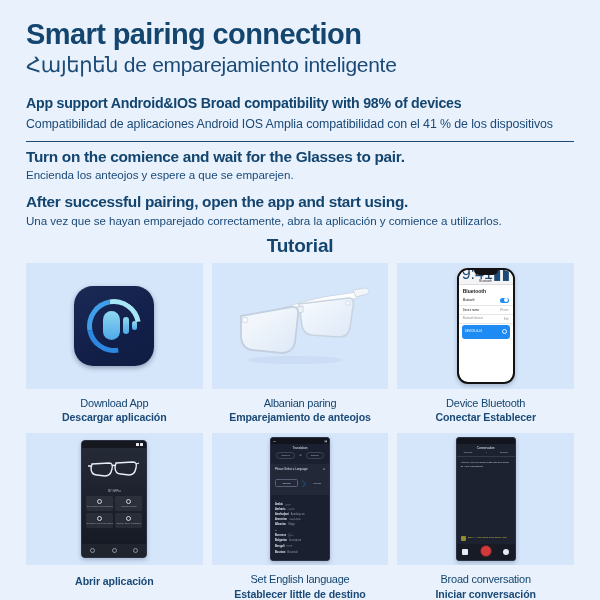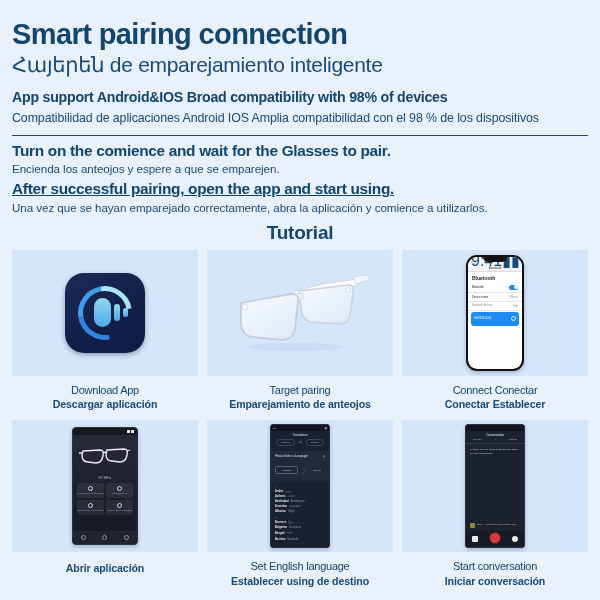--- a/index.html
+++ b/index.html
@@ -15,21 +15,21 @@
     font-family: "Liberation Sans", sans-serif;
     color: #1b4a77;
     -webkit-font-smoothing: antialiased;
   }
 
   .page {
     width: 600px;
     height: 600px;
     position: relative;
     background: #e8f1fc;
-    padding: 0 12px;
+    padding: 0 26px;
   }
 
   
   .header { padding-top: 18px; }
 
   .title-main {
     font-size: 29px;
     font-weight: bold;
     letter-spacing: -0.6px;
     color: #14456f;
@@ -43,21 +43,21 @@
     letter-spacing: -0.3px;
     line-height: 1.25;
     margin-top: 2px;
   }
 
   .compat-en {
     font-size: 14.2px;
     font-weight: bold;
     color: #14456f;
     letter-spacing: -0.25px;
-    margin-top: 10px;
+    margin-top: 16px;
     line-height: 1.2;
   }
 
   .compat-es {
     font-size: 12.4px;
     font-weight: normal;
     color: #1b4a77;
     letter-spacing: -0.1px;
     line-height: 1.32;
     margin-top: 4px;
@@ -78,21 +78,21 @@
     line-height: 1.25;
   }
   .step-es-sm {
     font-size: 11.6px;
     font-weight: normal;
     color: #1b4a77;
     letter-spacing: -0.05px;
     line-height: 1.3;
     margin-top: 1px;
   }
-  .step-gap { margin-top: 3px; text-decoration: underline; }
+  .step-gap { margin-top: 10px; }
 
   .tutorial-heading {
     text-align: center;
     font-size: 19px;
     font-weight: bold;
     color: #14456f;
     letter-spacing: -0.2px;
     margin-top: 7px;
     margin-bottom: 6px;
   }
@@ -527,21 +527,21 @@
 </style>
 </head>
 <body>
 
 <div class="page">
 
   <div class="header">
     <div class="title-main">Smart pairing connection</div>
     <div class="title-sub">Հայերեն de emparejamiento inteligente</div>
     <div class="compat-en">App support Android&amp;IOS Broad compatibility with 98% of devices</div>
-    <div class="compat-es">Compatibilidad de aplicaciones Android IOS Amplia compatibilidad con el 98 % de los dispositivos</div>
+    <div class="compat-es">Compatibilidad de aplicaciones Android IOS Amplia compatibilidad con el 41 % de los dispositivos</div>
   </div>
 
   <div class="divider"></div>
 
   <div>
     <div class="step-en-lg">Turn on the comience and wait for the Glasses to pair.</div>
     <div class="step-es-sm">Encienda los anteojos y espere a que se emparejen.</div>
     <div class="step-en-lg step-gap">After successful pairing, open the app and start using.</div>
     <div class="step-es-sm">Una vez que se hayan emparejado correctamente, abra la aplicación y comience a utilizarlos.</div>
   </div>
@@ -589,21 +589,21 @@
 
           <path d="M16,40 L66,31 C71,30 74,33 73,39 L70,66 C69,73 64,77 57,77 L27,74 C20,73 17,69 16,62 Z" fill="url(#lens)" stroke="#c3cfdf" stroke-width="1.8"></path>
 
           <circle cx="20" cy="44" r="3" fill="#f6f9fc" stroke="#ccd6e3" stroke-width=".8"></circle>
           <circle cx="123" cy="27" r="2.4" fill="#f6f9fc" stroke="#ccd6e3" stroke-width=".8"></circle>
 
           <ellipse cx="70" cy="84" rx="48" ry="4" fill="#b9cfe8" opacity=".35"></ellipse>
         </svg>
       </div>
       <div class="caption">
-        <div class="cap-en">Target  paring</div>
+        <div class="cap-en">Albanian  paring</div>
         <div class="cap-es">Emparejamiento de anteojos</div>
       </div>
     </div>
 
     <div class="cell">
       <div class="card">
         <div class="phone phone-ios">
           <div class="ios-screen">
             <div class="ios-notch"></div>
             <div class="ios-status">
@@ -627,21 +627,21 @@
               <span class="val">Edit</span>
             </div>
             <div class="ios-device-row">
               <span class="ios-device-name">DEVICE-G-01</span>
               <span class="ios-dot"></span>
             </div>
           </div>
         </div>
       </div>
       <div class="caption">
-        <div class="cap-en">Connect Conectar</div>
+        <div class="cap-en">Device Bluetooth</div>
         <div class="cap-es">Conectar Establecer</div>
       </div>
     </div>
   </div>
 
   <div class="grid">
 
     <div class="cell">
       <div class="card tall">
         <div class="phone phone-android">
@@ -727,21 +727,21 @@
               <div class="lang-item"><b>Burmese</b><span>မြန်မာ</span></div>
               <div class="lang-item"><b>Bulgarian</b><span>български</span></div>
               <div class="lang-item"><b>Bengali</b><span>বাংলা</span></div>
               <div class="lang-item"><b>Bosnian</b><span>Bosanski</span></div>
             </div>
           </div>
         </div>
       </div>
       <div class="caption">
         <div class="cap-en">Set English language</div>
-        <div class="cap-es">Establecer using de destino</div>
+        <div class="cap-es">Establecer little de destino</div>
       </div>
     </div>
 
     <div class="cell">
       <div class="card tall">
         <div class="phone phone-android-tall">
           <div class="conv-screen">
             <div class="conv-status"></div>
             <div class="conv-title">Conversation</div>
             <div class="conv-tabs">
@@ -756,19 +756,19 @@
             </div>
             <div class="conv-bottom">
               <span class="conv-sq"></span>
               <span class="conv-rec"></span>
               <span class="conv-dot"></span>
             </div>
           </div>
         </div>
       </div>
       <div class="caption">
-        <div class="cap-en">Start conversation</div>
+        <div class="cap-en">Broad conversation</div>
         <div class="cap-es">Iniciar conversación</div>
       </div>
     </div>
   </div>
 
 </div>
 
 </body></html>

